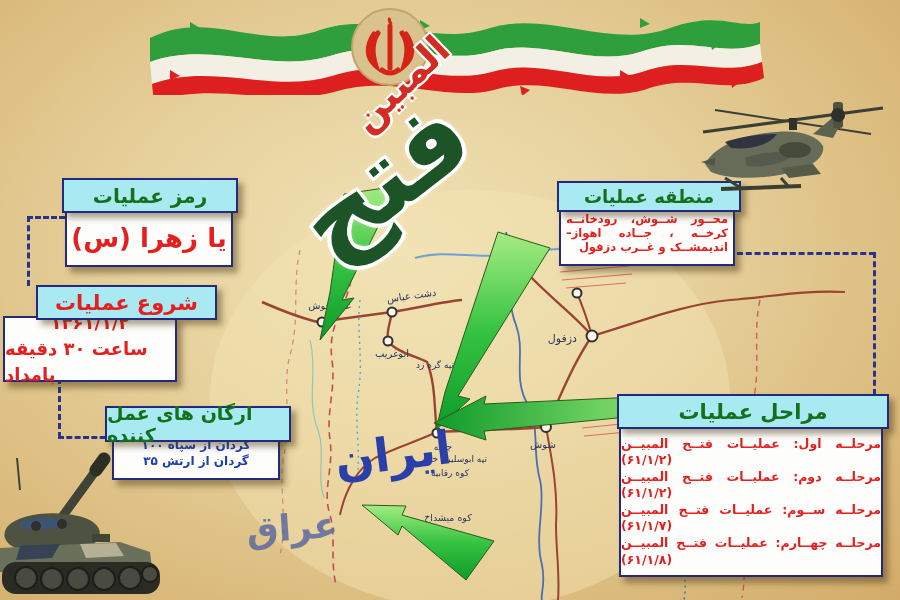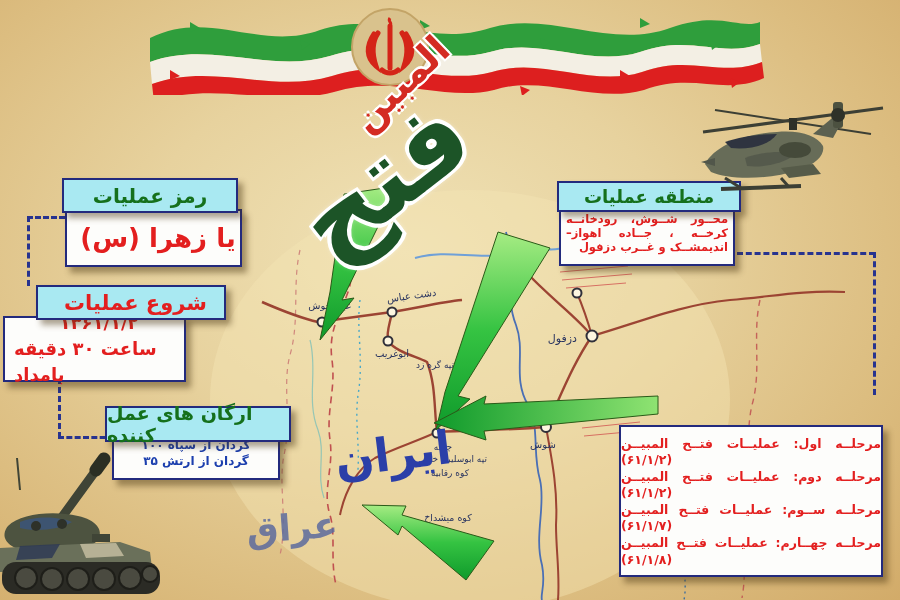--- a/index.html
+++ b/index.html
@@ -23,21 +23,21 @@
 
   
   .hdr{position:absolute;background:#a9e9f2;border:2px solid #232a7d;
        box-shadow:5px 5px 6px rgba(70,50,15,.45);
        display:flex;align-items:center;justify-content:center;
        font-weight:bold;z-index:30;}
   .bdy{position:absolute;background:#fdfdfb;border:2px solid #232a7d;
        box-shadow:5px 6px 6px rgba(70,50,15,.45);
        display:flex;flex-direction:column;align-items:center;justify-content:center;
        font-weight:bold;z-index:29;}
-  .green-t{color:#15701c;} .red-t{color:#e31f1f;padding-left:9px;} .blue-t{color:#1c3fae;}
+  .green-t{color:#15701c;} .red-t{color:#e31f1f;} .blue-t{color:#1c3fae;}
 
   #code-hdr{left:62px;top:178px;width:172px;height:31px;font-size:20px;}
   #code-bdy{left:65px;top:209px;width:164px;height:54px;font-size:26px;}
 
   #start-hdr{left:0px;top:285px;width:177px;height:31px;font-size:21px;margin-left:36px;}
   #start-bdy{left:3px;top:316px;width:170px;height:62px;font-size:18px;line-height:1.45;}
 
   #forces-hdr{left:105px;top:406px;width:182px;height:32px;font-size:19px;}
   #forces-bdy{left:112px;top:426px;width:164px;height:50px;font-size:12px;line-height:1.35;}
 
@@ -204,20 +204,21 @@
   <div class="bdy blue-t" id="forces-bdy">
     <span>۱۰۰ گردان از سپاه</span>
     <span>۳۵ گردان از ارتش</span>
   </div>
 
   <div class="hdr green-t" id="region-hdr">منطقه عملیات</div>
   <div class="bdy red-t" id="region-bdy">
     <p>محــور شــوش، رودخانــه کرخــه ، جــاده اهواز–اندیمشــک و غــرب دزفول</p>
   </div>
 
+  <div class="hdr green-t" id="stages-hdr">مراحل عملیات</div>
   <div class="bdy red-t" id="stages-bdy">
     <div class="stage">
       <span class="stage-line">مرحلــه اول: عملیــات فتــح المبیــن</span>
       <span class="stage-date">(۶۱/۱/۲)</span>
     </div>
     <div class="stage">
       <span class="stage-line">مرحلــه دوم: عملیــات فتــح المبیــن</span>
       <span class="stage-date">(۶۱/۱/۲)</span>
     </div>
     <div class="stage">

